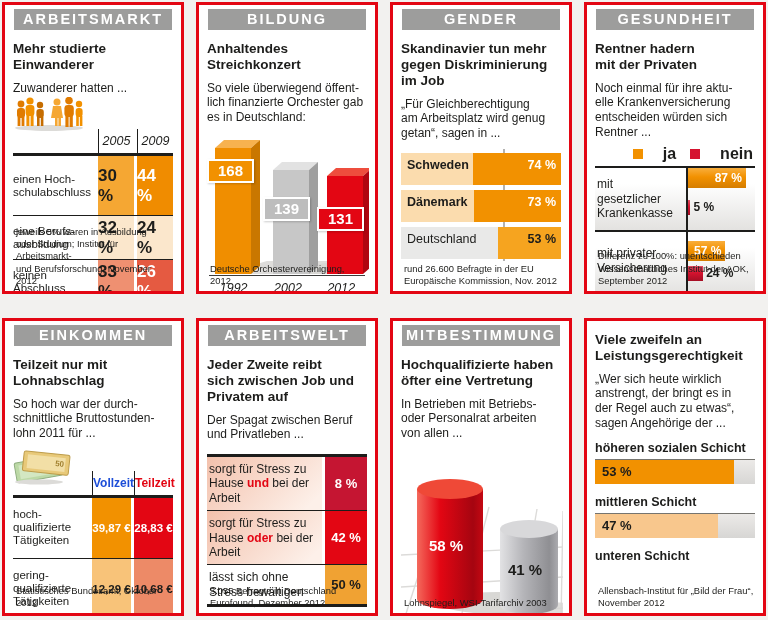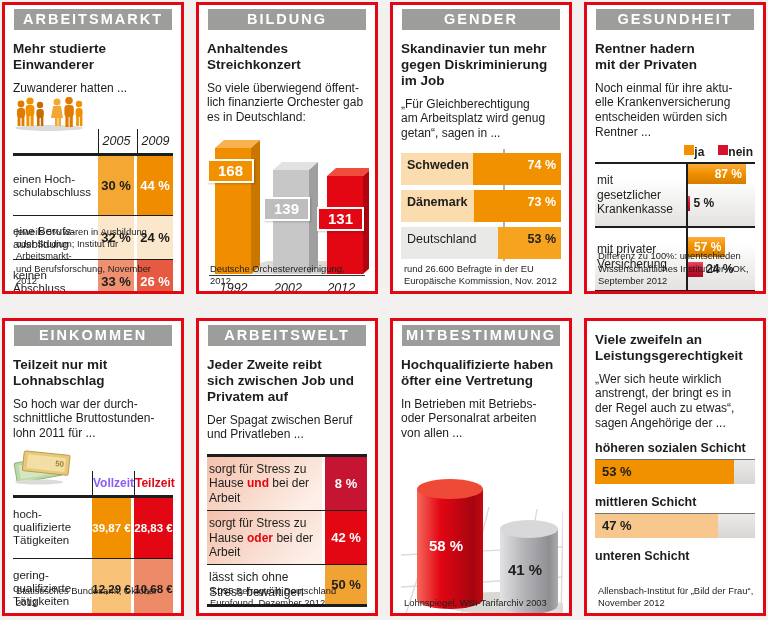--- a/index.html
+++ b/index.html
@@ -23,21 +23,21 @@
   .title{margin-top:11px;font-weight:bold;font-size:13.5px;line-height:1.18;white-space:pre-line;}
   .sub{margin-top:8px;font-size:12px;line-height:1.22;white-space:pre-line;}
   .src{position:absolute;left:11px;right:8px;bottom:4px;font-size:9.4px;line-height:1.3;white-space:pre-line;}
 
   
   .tbl{position:relative;display:grid;grid-template-columns:82px 36px 36px;column-gap:3px;margin-top:34px;}
   .tbl .rule{grid-column:1/-1;height:3px;background:#1d1d1b;}
   .tbl .rule-thin{grid-column:1/-1;height:1px;background:#1d1d1b;}
   .tbl .ch{font-style:italic;font-size:12.5px;text-align:center;line-height:24px;height:24px;border-left:1px solid #1d1d1b;}
   .tbl .rl{font-size:11.5px;line-height:1.15;white-space:pre-line;display:flex;align-items:center;}
-  .tbl .cv{display:flex;align-items:center;justify-content:center;font-weight:bold;font-size:13px;}
+  .tbl .cv{display:flex;align-items:center;justify-content:center;font-weight:bold;font-size:17px;}
   .white{color:#fff;}
   .peeps{position:absolute;top:-32px;left:0;}
   .euroic{position:absolute;top:-26px;left:-4px;}
 
   
   .orch{position:relative;height:140px;margin-top:10px;}
   .blab{position:absolute;border:2px solid #fff;color:#fff;font-weight:bold;font-size:15px;
         padding:0 9px;line-height:20px;box-shadow:1px 1px 2px rgba(0,0,0,.2);}
   .baseline{height:1px;background:#3c3c3b;margin:0 2px;}
   .years{display:flex;margin-top:5px;}
@@ -47,21 +47,21 @@
   .grows{position:relative;margin-top:12px;}
   .refline{position:absolute;top:-4px;bottom:-2px;width:2px;background:#b3b2b0;z-index:0;}
   .grow{position:relative;height:32px;margin-bottom:5px;z-index:1;}
   .grow .lab{position:absolute;left:6px;top:0;line-height:24px;font-size:12.5px;}
   .grow .bar{position:absolute;right:0;top:0;bottom:0;}
   .grow .val{position:absolute;right:5px;top:0;line-height:24px;font-weight:bold;font-size:12.5px;}
   .gpair{position:absolute;z-index:2;}
 
   
   .legend{display:flex;gap:14px;justify-content:flex-end;margin:6px 2px 3px 0;}
-  .legend .li{display:flex;gap:0;font-weight:bold;font-size:12px;}
+  .legend .li{display:flex;align-items:center;gap:20px;font-weight:bold;font-size:16px;}
   .legend .sq{width:10px;height:10px;display:inline-block;}
   .gch{border-top:2px solid #1d1d1b;border-bottom:2px solid #1d1d1b;position:relative;}
   .gch .axis{position:absolute;left:57%;top:0;bottom:0;width:2px;background:#1d1d1b;z-index:3;}
   .ggrp{position:relative;background:linear-gradient(180deg,#ffffff 25%,#e3e2e0 100%);}
   .ggrp.sep{border-bottom:2px solid #1d1d1b;}
   .ggrp .glab{position:absolute;left:2px;font-size:12px;line-height:1.2;white-space:pre-line;}
   .hbar{position:absolute;left:57%;}
   .hbar.ja{background:linear-gradient(180deg,#f9ae3c 0%,#f29100 45%,#d57d00 100%);height:20px;}
   .hbar.nein{background:linear-gradient(180deg,#e54e63 0%,#d5132f 45%,#a60e24 100%);height:15px;}
   .hbar .inval{position:absolute;right:4px;top:0;color:#fff;font-weight:bold;font-size:12px;line-height:20px;}
@@ -291,21 +291,21 @@
             </g>
           <g transform="rotate(6 36 20)">
               <rect x="14" y="8" width="46" height="20" rx="2" fill="#e8c979" stroke="#bd9c4a"></rect>
               <rect x="18" y="11" width="38" height="14" fill="#f2dfa6"></rect>
               <text x="46" y="20" font-size="8" font-weight="bold" fill="#a07f2e">50</text>
             </g>
           <ellipse cx="30" cy="37" rx="24" ry="2.6" fill="#dcdbd8"></ellipse>
         </svg>
       </span>
       <div></div>
-      <div class="ch" style="font-style:normal;font-weight:bold;color:#8b5cf6;font-size:12px;">Vollzeit</div>
+      <div class="ch" style="font-style:normal;font-weight:bold;color:#1d4ed8;font-size:12px;">Vollzeit</div>
       <div class="ch" style="font-style:normal;font-weight:bold;color:#e30613;font-size:12px;">Teilzeit</div>
       <div class="rule"></div>
       <div class="rl" style="height:60px;">hoch-
 qualifizierte
 Tätigkeiten</div>
       <div class="cv white" style="background:#f29100;font-size:11.5px;">39,87 €</div>
       <div class="cv white" style="background:#e30613;font-size:11.5px;">28,83 €</div>
       <div class="rule-thin"></div>
       <div class="rl" style="height:60px;">gering-
 qualifizierte

